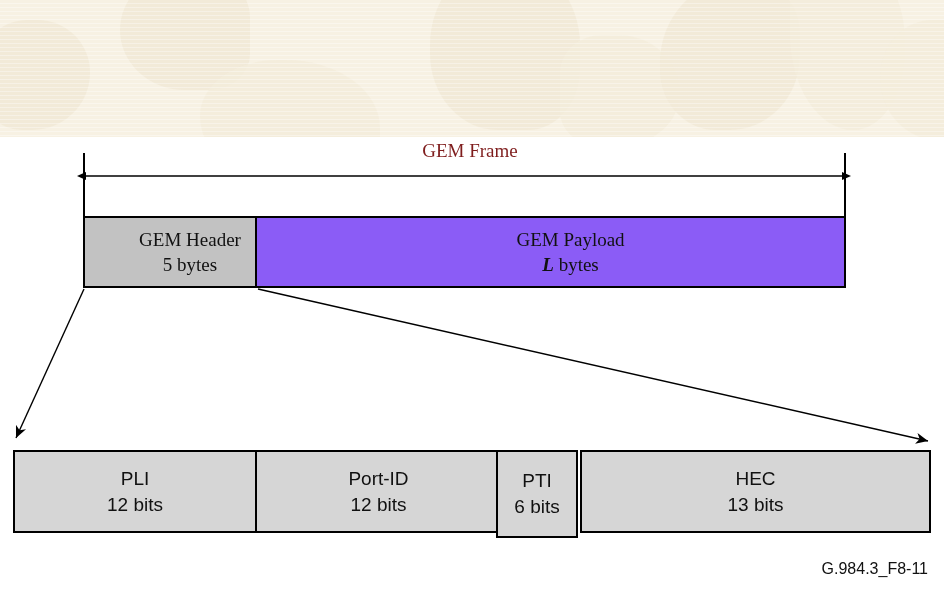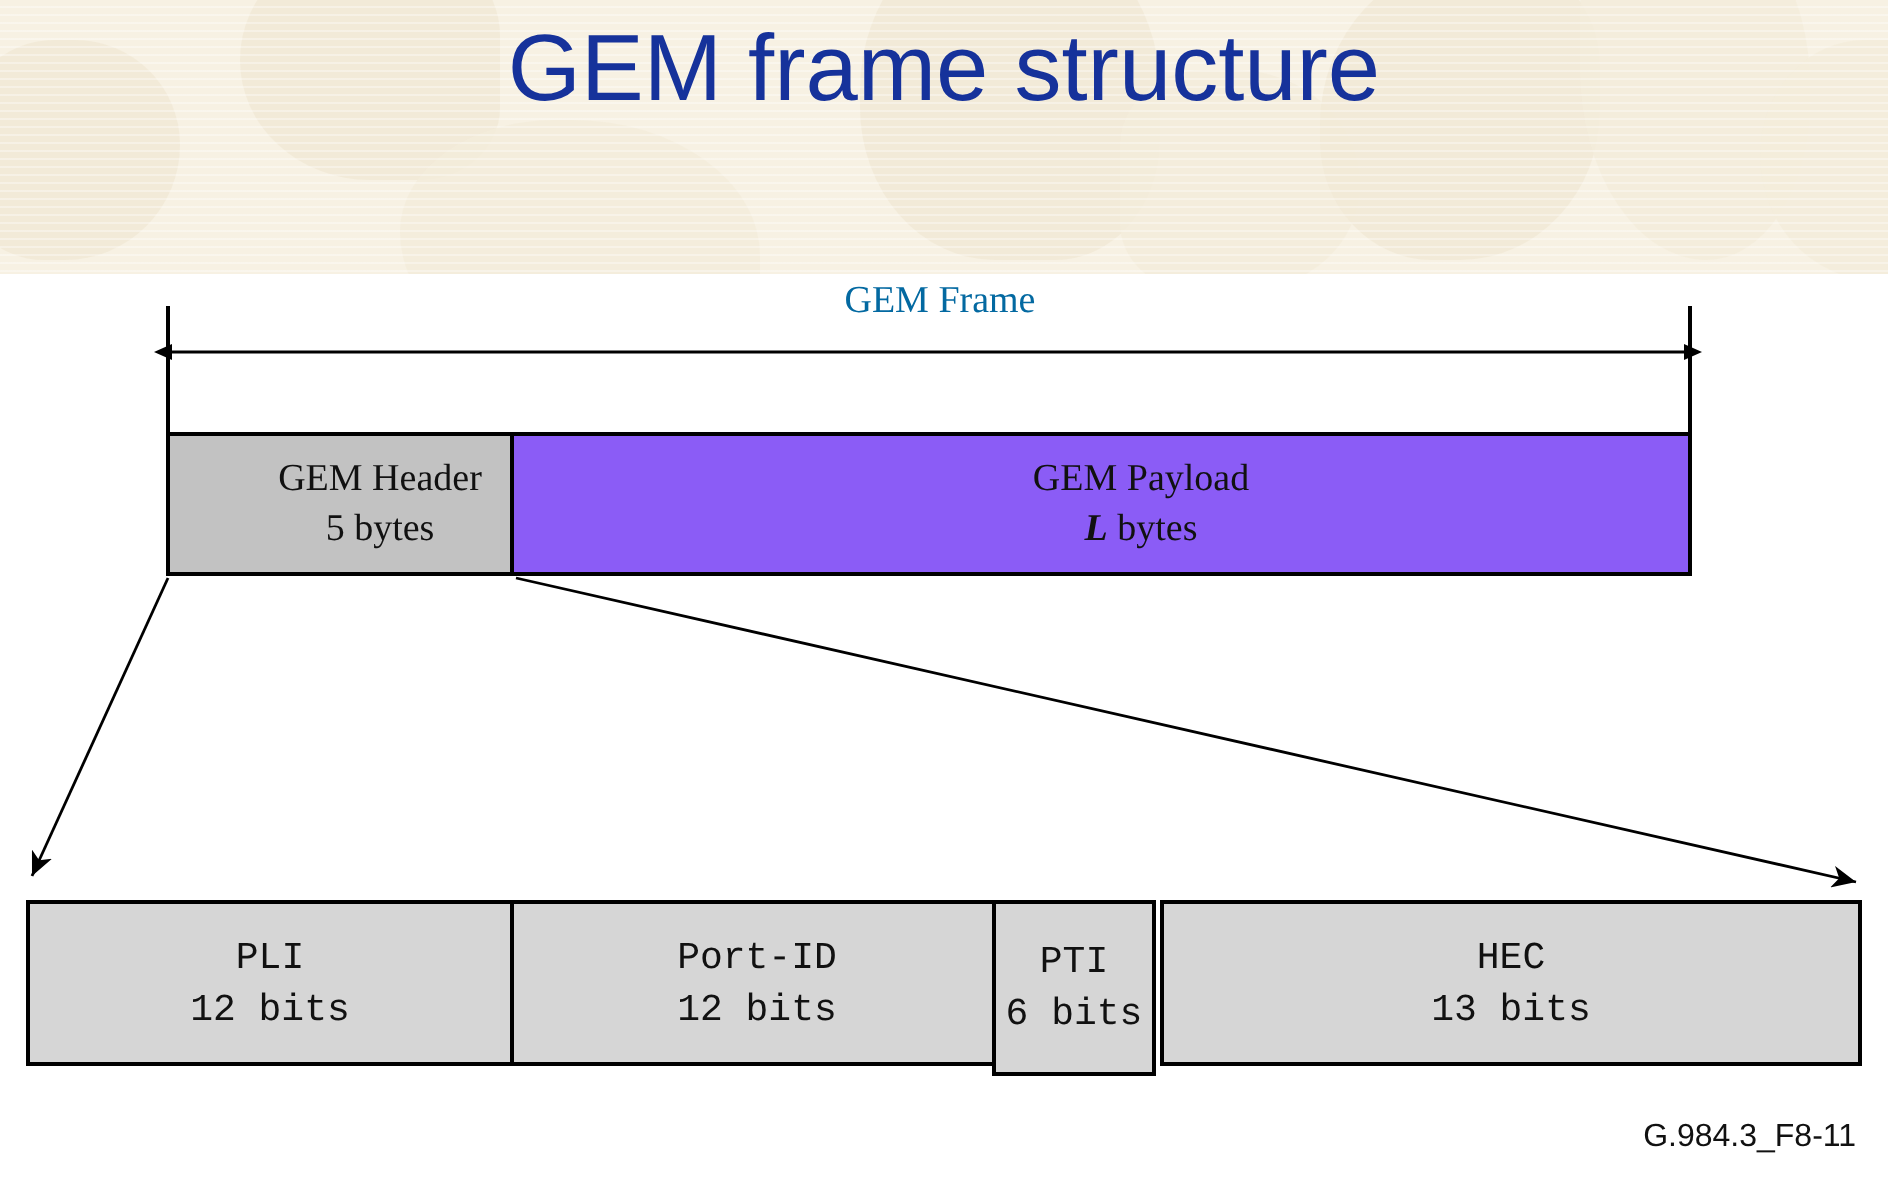--- a/index.html
+++ b/index.html
@@ -68,21 +68,21 @@
   .brace-tick {
     position: absolute;
     width: 2px;
     background: #000000;
   }
   .dim-label {
     position: absolute;
     font-family: "Liberation Serif", "DejaVu Serif", serif;
     font-size: 19px;
     line-height: 22px;
-    color: #0369a1;
+    color: #7f1d1d;
     white-space: nowrap;
     text-align: center;
   }
 
   
   .fbox {
     position: absolute;
     box-sizing: border-box;
     border: 2px solid #000000;
     display: flex;
@@ -108,21 +108,21 @@
   .bcell {
     position: absolute;
     box-sizing: border-box;
     border: 2px solid #000000;
     background: #d6d6d6;
     display: flex;
     flex-direction: column;
     align-items: center;
     justify-content: center;
     text-align: center;
-    font-family: Liberation Mono, monospace;
+    font-family: Liberation Sans, sans-serif;
     font-size: 19px;
     line-height: 26px;
     color: #111111;
   }
 
   #connector-svg, #arrow-svg {
     position: absolute;
     left: 0; top: 0;
     overflow: visible;
   }
@@ -146,21 +146,20 @@
     <div class="deco" style="left:120px;  top:-30px; width:130px; height:120px; border-radius:50% 40% 30% 50%;"></div>
     <div class="deco soft" style="left:200px;  top:60px;  width:180px; height:130px; border-radius:45% 55% 40% 60%;"></div>
     <div class="deco" style="left:430px;  top:-40px; width:150px; height:170px; border-radius:50% 50% 35% 45%;"></div>
     <div class="deco soft" style="left:560px;  top:35px;  width:120px; height:110px; border-radius:40% 60% 55% 35%;"></div>
     <div class="deco" style="left:660px;  top:-20px; width:140px; height:150px; border-radius:55% 35% 50% 40%;"></div>
     <div class="deco soft" style="left:790px;  top:-45px; width:115px; height:175px; border-radius:30% 50% 45% 55%;"></div>
     <div class="deco" style="left:-20px;  top:20px;  width:110px; height:110px; border-radius:45% 50% 55% 40%;"></div>
     <div class="deco soft" style="left:880px;  top:20px;  width:110px; height:120px; border-radius:50% 40% 40% 55%;"></div>
     <div class="scan"></div>
 
-    <div id="page-title">GEM frame structure</div>
   </div>
 
   <div id="figure">
 
     <div class="brace-tick" style="left:83px; top:16px; height:64px;"></div>
     <div class="brace-tick" style="left:844px; top:16px; height:64px;"></div>
 
     <div class="dim-label" style="left:380px; top:3px; width:180px;">GEM Frame</div>
 
     <svg id="arrow-svg" width="944" height="454">

